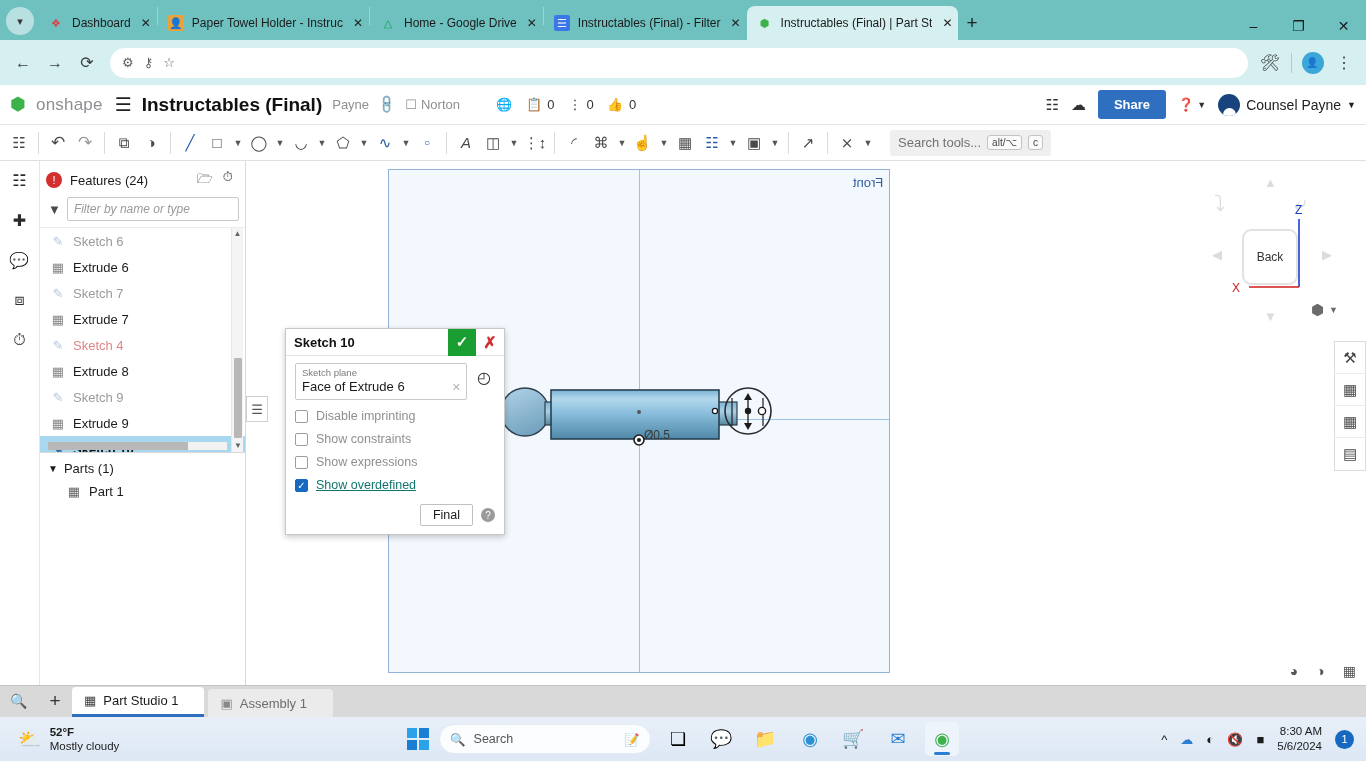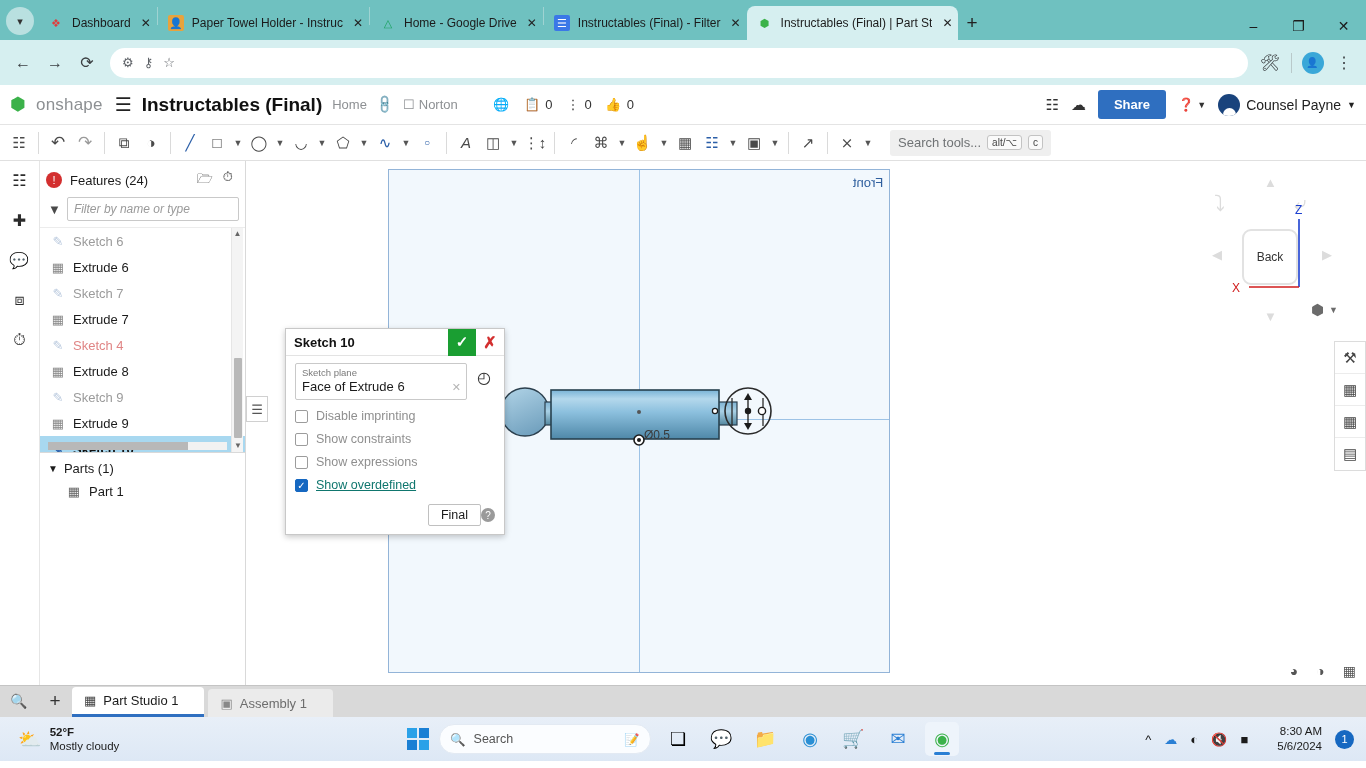--- a/index.html
+++ b/index.html
@@ -159,21 +159,21 @@
   .field-value { font-size: 13px; color: #1b1b1b; padding-top: 1px; }
   .field-clear { position: absolute; right: 5px; bottom: 5px; font-size: 11px; color: #b5b5b5; }
   .hist-icon { width: 22px; height: 22px; color: #333; font-size: 16px; margin-top: 3px;
                display:flex;align-items:center;justify-content:center;}
   .chk-row { display: flex; align-items: center; gap: 8px; margin-top: 9px; }
   .chk { width: 13px; height: 13px; border: 1px solid #9c9c9c; border-radius: 2px; background: #fff; flex: none;}
   .chk.on { background: #1668c1; border-color: #1668c1; color: #fff; font-size: 10px;
             display:flex;align-items:center;justify-content:center; }
   .chk-lbl { font-size: 12.5px; color: #8f8f8f; }
   .chk-lbl.enabled { color: #0f766e; text-decoration: underline; }
-  .dlg-foot { display: flex; align-items: center; justify-content: flex-end; gap: 0; margin-top: 12px; }
+  .dlg-foot { display: flex; align-items: center; justify-content: flex-end; gap: 8px; margin-top: 12px; }
   .final-btn { border: 1px solid #c0c0c0; background: #fff; font-size: 12.5px; color: #1b1b1b;
                padding: 3px 12px; border-radius: 2px; }
   .qmark { width: 14px; height: 14px; border-radius: 50%; background: #9a9a9a; color: #fff;
            font-size: 10px; display:flex;align-items:center;justify-content:center; }
 
   
   .viewport { flex: 1; position: relative; background: #fff; overflow: hidden; }
   .sketch-area { position: absolute; left: 142px; top: 8px; width: 502px; height: 504px;
                  background: #f2f8fd; border: 1px solid #93b4d8; }
   .axis-v { position: absolute; left: 250px; top: 0; width: 1px; height: 100%; background: #9dc3e6; }
@@ -229,21 +229,21 @@
   .searchpill { width: 212px; height: 30px; background: #fbfdff; border-radius: 15px;
                 display: flex; align-items: center; gap: 8px; padding: 0 10px;
                 font-size: 12.5px; color: #555; border: 1px solid #e3eaf3;}
   .tb-app { width: 34px; height: 34px; display:flex;align-items:center;justify-content:center;
             font-size: 18px; border-radius: 5px; position: relative;}
   .tb-app.active { background: #eef4fb; }
   .tb-app.active::after { content:''; position:absolute; bottom:1px; left:9px; width:16px; height:3px;
                           background:#2a7fd4; border-radius:2px; }
   .tray { position: absolute; right: 12px; display: flex; align-items: center; gap: 13px; }
   .tray-ico { font-size: 13px; color: #1b1b1b; }
-  .clock { font-size: 11.5px; color: #1b1b1b; text-align: right; line-height: 1.3; margin-left: 16px; }
+  .clock { font-size: 11.5px; color: #1b1b1b; text-align: right; line-height: 1.3; }
   .badge { width: 19px; height: 19px; border-radius: 50%; background: #1668c1; color: #fff;
            font-size: 11px; display:flex;align-items:center;justify-content:center; }
 </style>
 </head>
 <body>
 
 <div class="chrome-tabstrip">
   <div class="tabstrip-left-btn">▾</div>
 
   <div class="tab">
@@ -307,21 +307,21 @@
   </div>
 </div>
 
 <div class="os-header">
   <div class="os-logo">
     <span class="os-logo-mark">⬢</span>
     <span class="os-logo-text">onshape</span>
   </div>
   <div class="hamburger">☰</div>
   <div class="doc-title">Instructables (Final)</div>
-  <div class="doc-branch">Home</div>
+  <div class="doc-branch">Payne</div>
   <div class="doc-link-icon">🔗</div>
   <div class="doc-folder">
     <span>☐</span>
     <span>Norton</span>
   </div>
   <div class="hdr-counts">
     <span class="ct">🌐</span>
     <span class="ct">
       <span>📋</span>
       <span>0</span>

